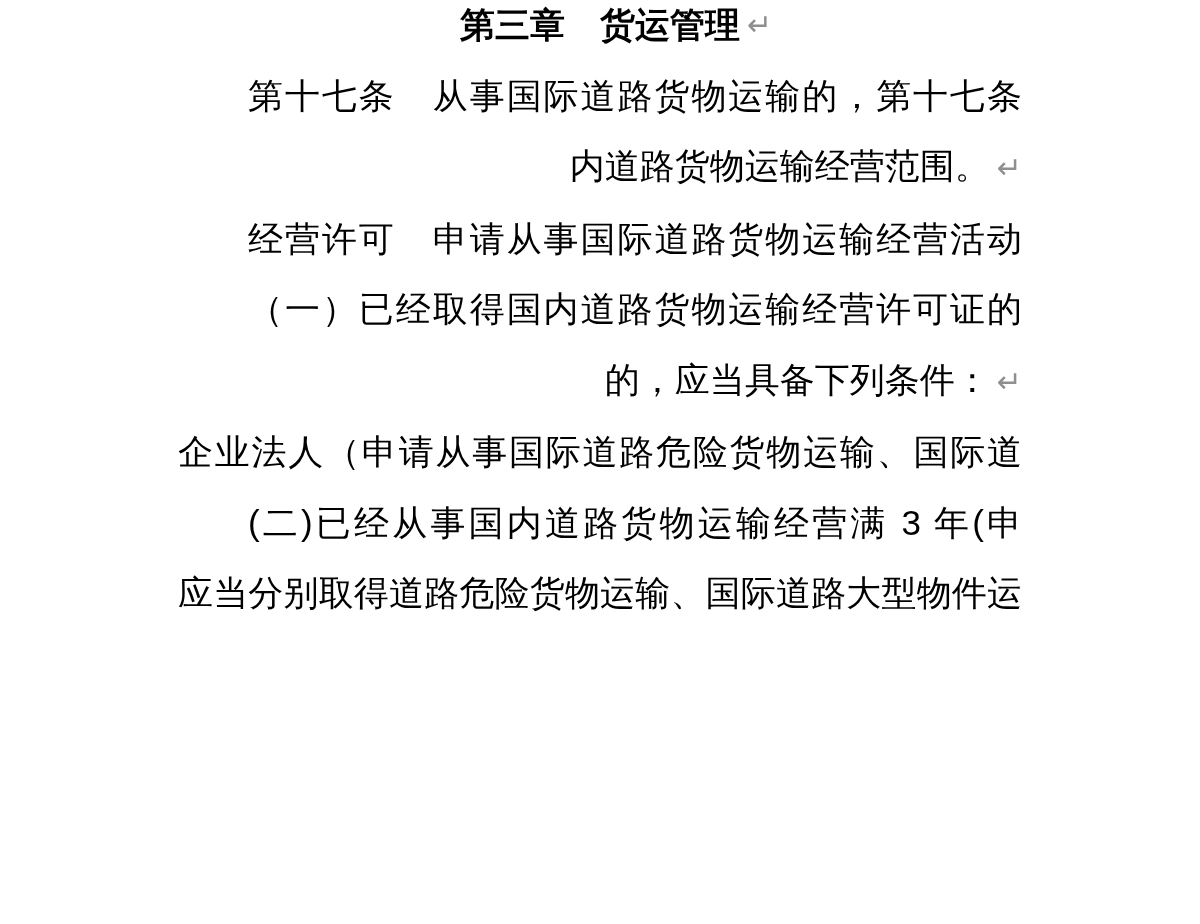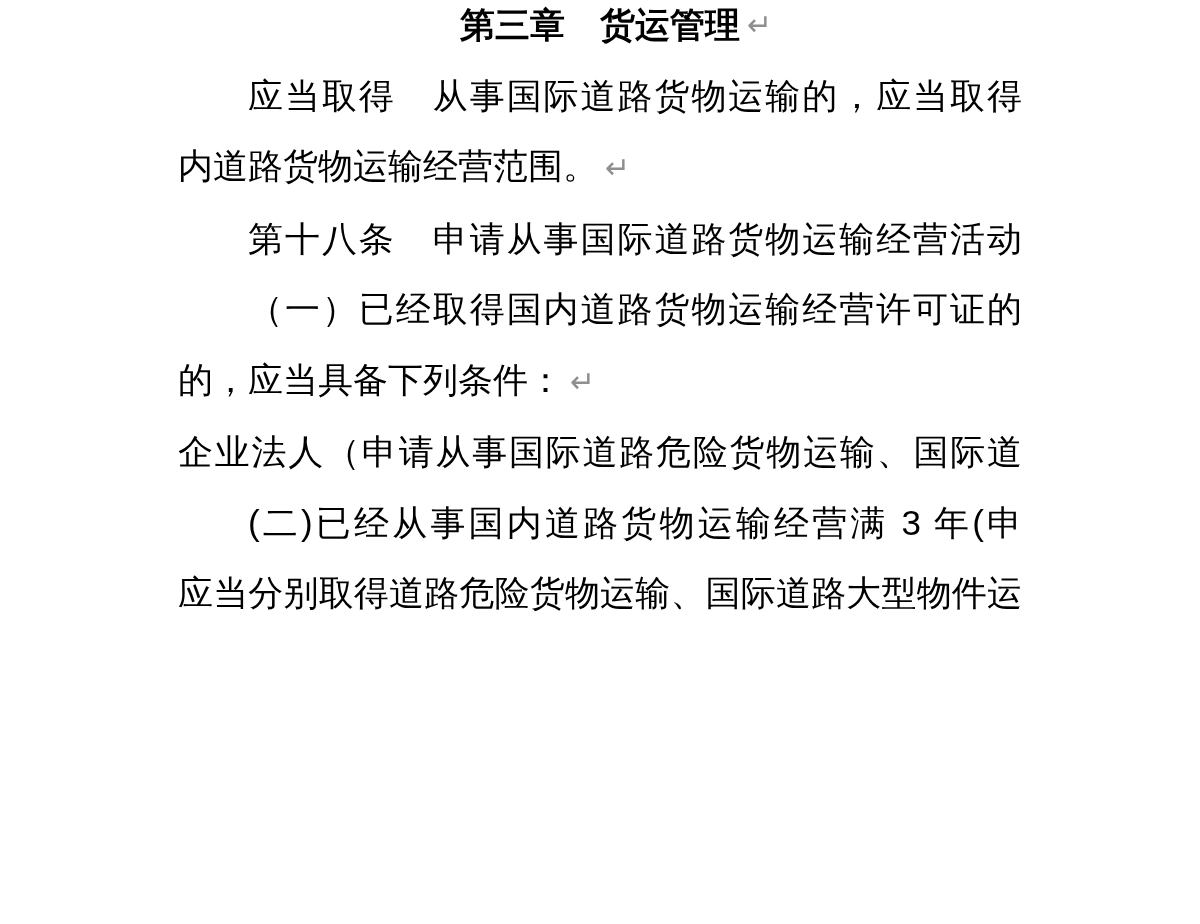--- a/index.html
+++ b/index.html
@@ -16,20 +16,21 @@
   }
   .page {
     padding: 0 178px;
     margin-top: -10px;
   }
   .line {
     font-size: 35px;
     line-height: 70.5px;
     letter-spacing: 0;
     white-space: nowrap;
+    text-align: right;
   }
   .line.stretch {
     white-space: normal;
     text-align: justify;
     text-align-last: justify;
     text-justify: inter-character;
   }
   .line.indent {
     text-indent: 70px;
   }
@@ -59,22 +60,22 @@
   }
 </style>
 </head>
 <body style="--bg: #ffffff; --fg: #000000;">
 
 <div class="page">
   <div class="title-line">
     <span class="twrap"><span>第三章　货运管理</span><span class="pmark abs" style="color: rgb(143, 143, 143);">↵</span></span>
   </div>
   <div>
-      <div class="line indent stretch"><span>应当取得　从事国际道路货物运输的，应当取得</span></div>
+      <div class="line indent stretch"><span>第十七条　从事国际道路货物运输的，第十七条</span></div>
       <div class="line"><span>内道路货物运输经营范围。</span><span class="pmark" style="color: rgb(143, 143, 143);">↵</span></div>
-      <div class="line indent stretch"><span>第十八条　申请从事国际道路货物运输经营活动</span></div>
+      <div class="line indent stretch"><span>经营许可　申请从事国际道路货物运输经营活动</span></div>
       <div class="line indent stretch"><span>（一）已经取得国内道路货物运输经营许可证的</span></div>
       <div class="line"><span>的，应当具备下列条件：</span><span class="pmark" style="color: rgb(143, 143, 143);">↵</span></div>
       <div class="line stretch"><span>企业法人（申请从事国际道路危险货物运输、国际道</span></div>
       <div class="line indent stretch"><span>(二)已经从事国内道路货物运输经营满 3 年(申</span></div>
       <div class="line stretch"><span>应当分别取得道路危险货物运输、国际道路大型物件运</span></div>
     </div>
 </div>
 
 </body></html>

